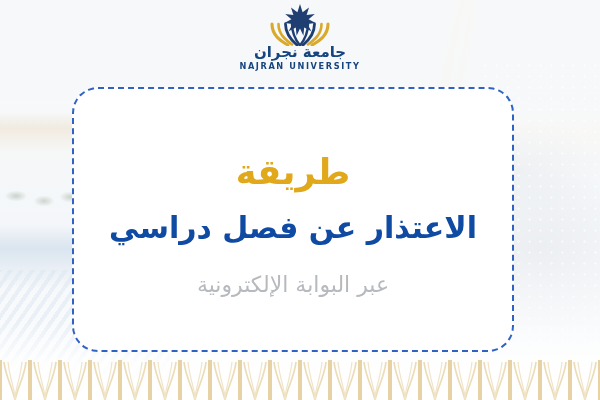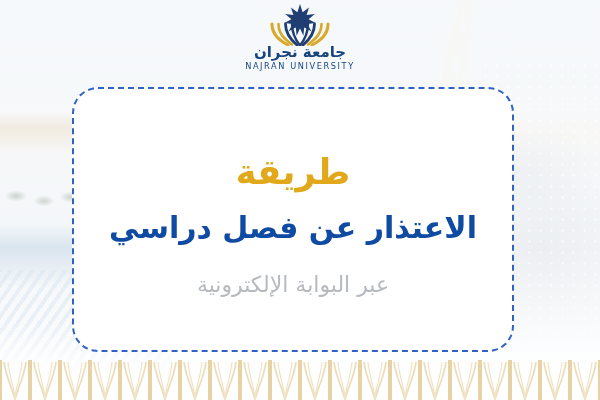--- a/index.html
+++ b/index.html
@@ -100,21 +100,21 @@
     margin-top: -1px;
     font-size: 15px;
     font-weight: 700;
     color: #17457f;
     letter-spacing: 0px;
     line-height: 1.05;
     direction: rtl;
   }
   .logo-en {
     font-size: 8.2px;
-    font-weight: 400;
+    font-weight: 700;
     color: #17457f;
     letter-spacing: 1.6px;
     line-height: 1.2;
     margin-top: 1px;
   }
 
   
   .card {
     position: absolute;
     left: 72px;

